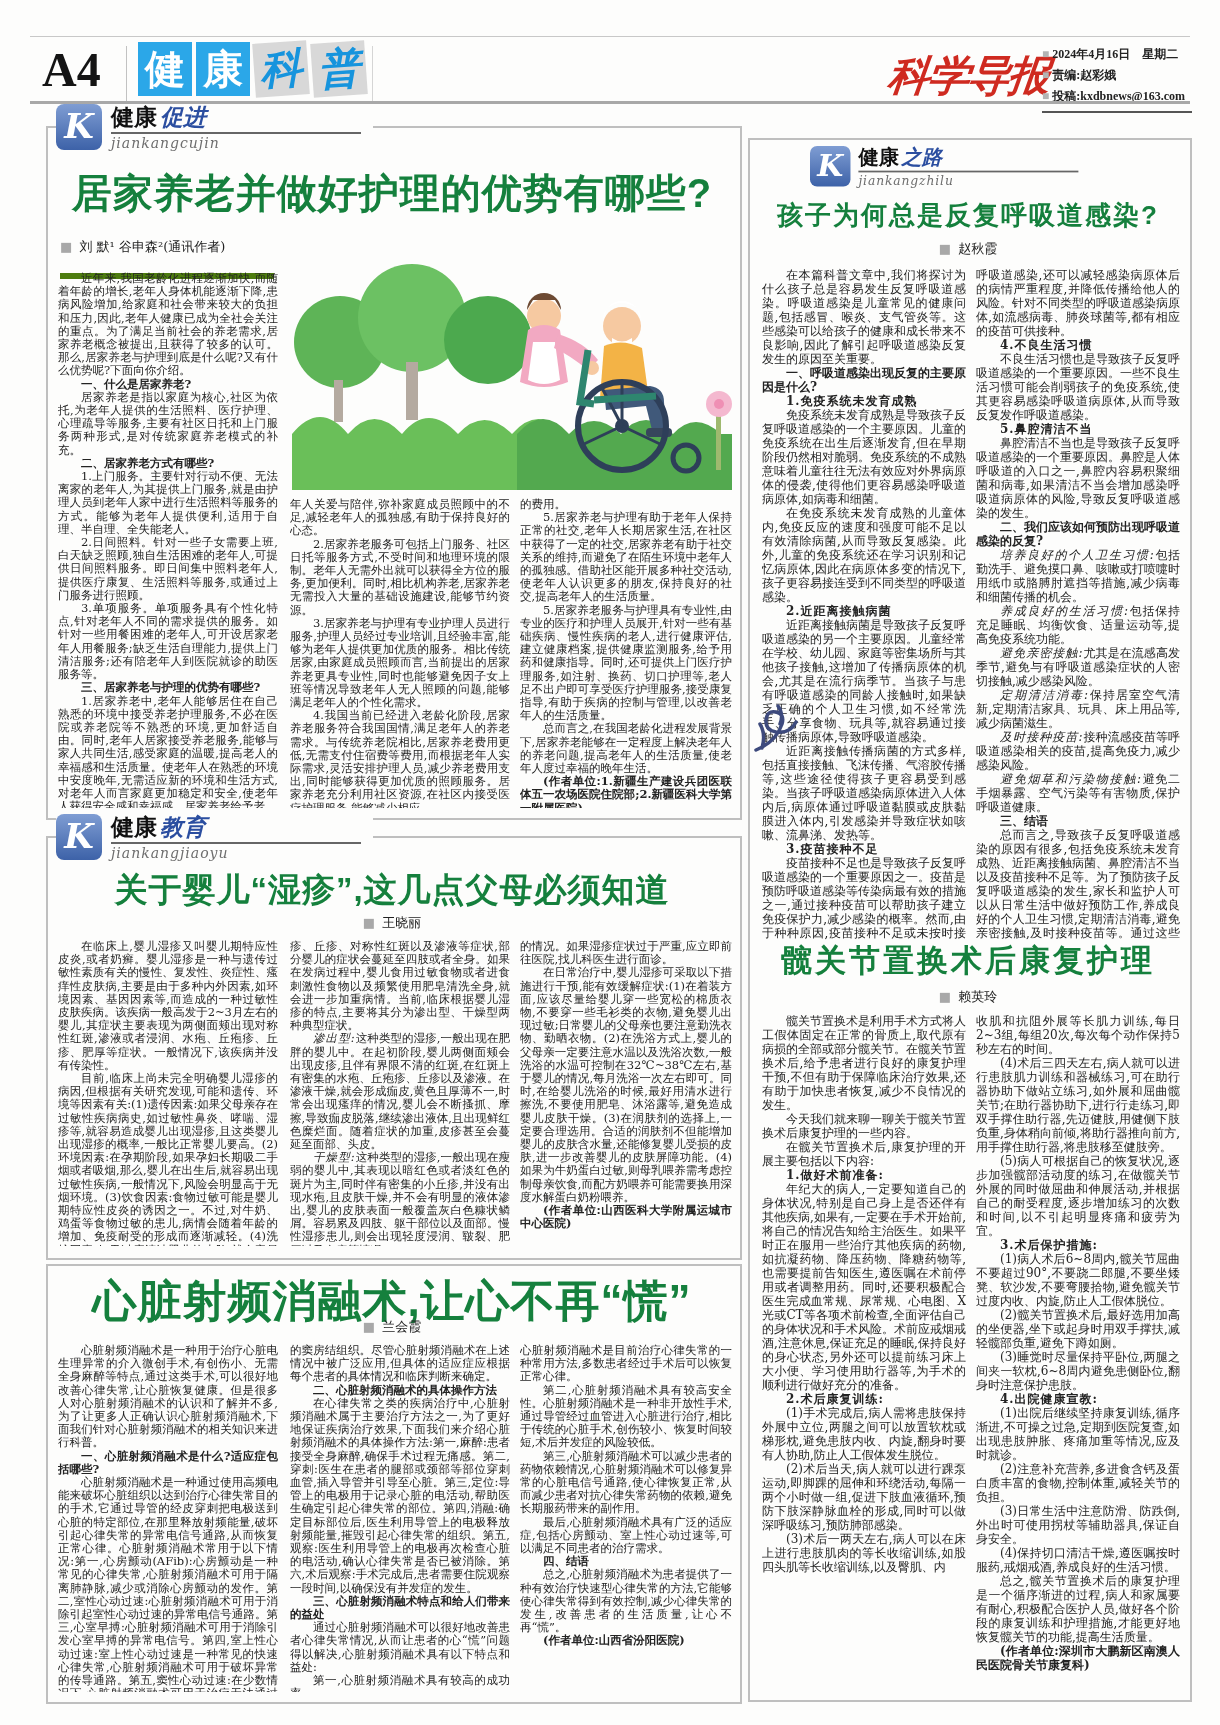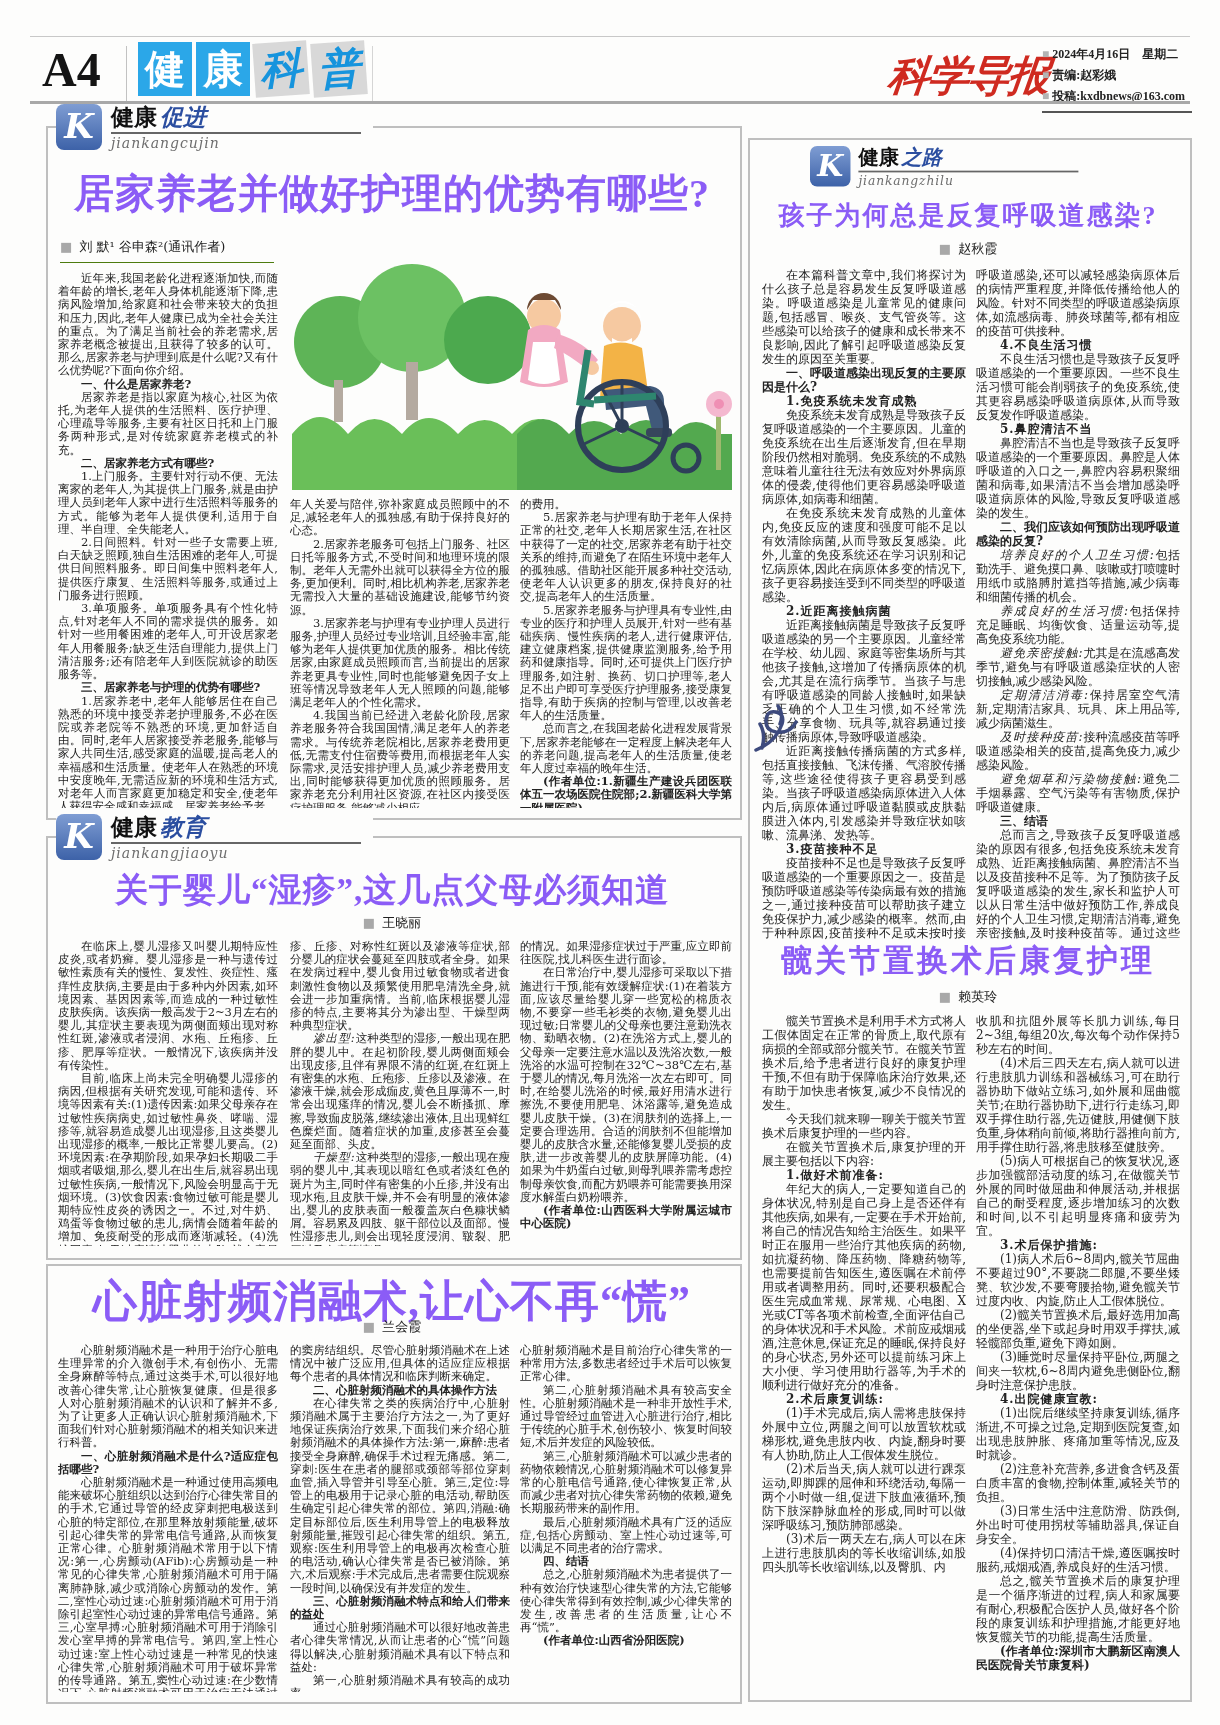--- a/index.html
+++ b/index.html
@@ -26,35 +26,35 @@
   .k-sq{width:46px;height:46px;flex:0 0 46px;background:linear-gradient(180deg,#7f9dd3,#3d62a8);color:#fff;border-radius:8px;
         font-family:"DejaVu Serif",serif;font-style:italic;font-weight:700;font-size:34px;text-align:center;line-height:44px;}
   .k-text{margin-left:9px;}
   .k-label{font-size:23px;line-height:25px;white-space:nowrap;}
   .k-label .kb{font-weight:700;color:#111;font-family:"DejaVu Sans","Liberation Sans",sans-serif;}
   .k-label .ks{color:#2b4ea0;font-family:"DejaVu Serif",serif;font-style:italic;font-weight:700;margin-left:3px;}
   .k-rule{height:2px;background:#666;width:250px;margin:2px 0 1px;}
   .k-pinyin{font-style:italic;font-size:14px;color:#6d6d6d;letter-spacing:1px;font-family:"DejaVu Serif",serif;}
   .kicker.small{transform:scale(.88);transform-origin:left top;}
   
-  .headline{position:absolute;text-align:center;font-family:Liberation Serif, serif;
-            font-weight:700;color:#8b5cf6;white-space:nowrap;}
+  .headline{position:absolute;text-align:center;font-family:Liberation Sans, sans-serif;
+            font-weight:700;color:#15803d;white-space:nowrap;}
   .byline{position:absolute;font-size:13px;color:#222;}
   .byline .sq{color:#a8a8a8;}
   .byline.center{text-align:center;}
   
   .bodycol{position:absolute;overflow:hidden;font-size:11.5px;line-height:13.2px;text-align:justify;color:#232323;}
   .right-art .bodycol{font-size:12px;line-height:14px;}
   .para{margin:0;text-indent:2em;}
   .para.c{text-indent:0;}
   .para.h{font-weight:700;}
   .para.s{font-weight:700;font-family:"DejaVu Serif",serif;letter-spacing:1px;}
   .para.credit{font-weight:700;}
   .plead{font-weight:400;font-style:italic;letter-spacing:1px;}
-  .bylinerule{border-bottom:1px solid #4d7c0f;padding-bottom:6px;width:214px;}
+  .bylinerule{border-bottom:6px solid #4d7c0f;padding-bottom:17px;width:214px;}
 </style>
 </head>
 <body>
 
 <div class="page">
 
   <div class="rule" style="left:30px;top:36px;width:1160px;height:1px;"></div>
   <div class="abs edition" style="left:42px;top:42px;">A4</div>
   <div class="rule" style="left:126px;top:46px;width:1px;height:58px;background:#c2c2c2;"></div>
   <div class="abs paper-logo" style="left:138px;top:42px;">

